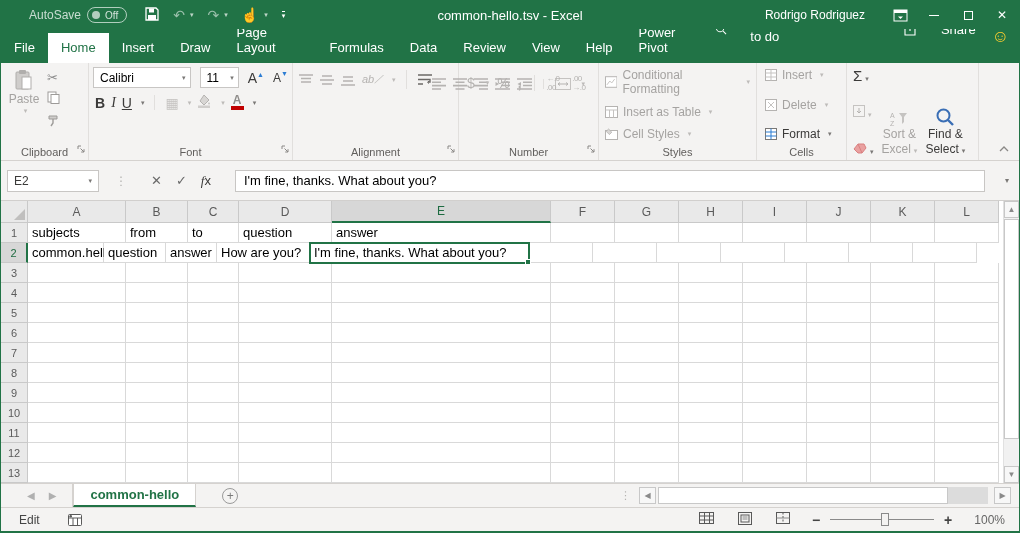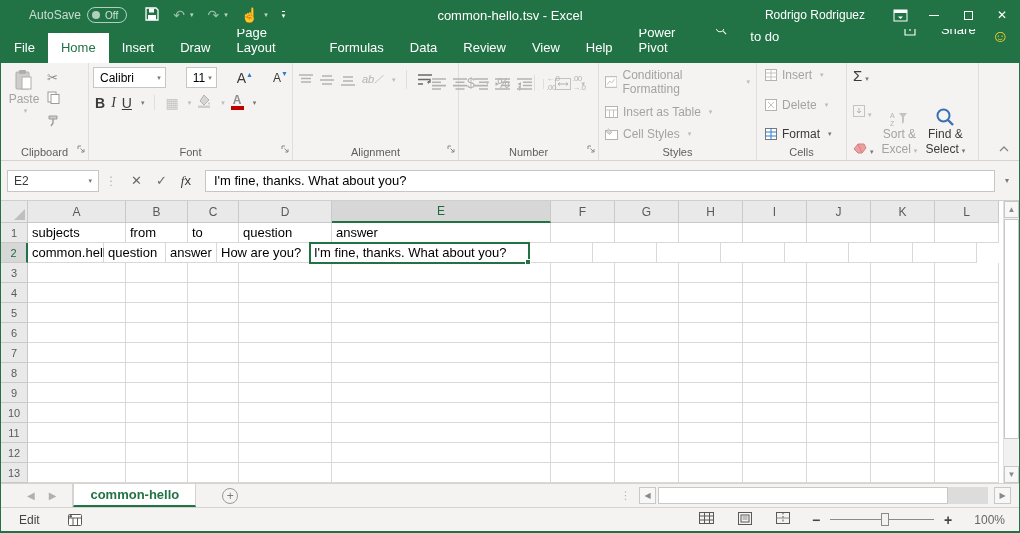--- a/index.html
+++ b/index.html
@@ -42,39 +42,39 @@
   .dark-t{ color:#3b3a39; }
   .car{ font-size:7px; color:#7a7876; margin-left:3px; }
   .car.dis{ color:#bdbbb9; }
   .rowicons{ display:flex; align-items:center; gap:2px; }
   .sep-v{ width:1px; background:#e1dfdd; align-self:stretch; margin:1px 4px; }
 
   .paste{ width:46px; display:flex; flex-direction:column; align-items:center; font-size:12px; color:#a5a3a1; gap:1px; padding-top:2px; }
   .clip-col{ display:flex; flex-direction:column; gap:5px; padding-top:3px; }
   .combo{ background:#fff; border:1px solid #c8c6c4; height:21px; display:flex; align-items:center; padding:0 2px 0 6px; font-size:12px; }
   .combo .car{ margin-left:auto; padding-right:2px; }
-  .fontrow{ display:flex; align-items:center; gap:20px; padding:0 4px; }
+  .fontrow{ display:flex; align-items:center; gap:9px; padding:0 4px; }
   .fmtrow{ display:flex; align-items:center; gap:6px; padding:2px 6px; margin-top:4px; font-size:14px; }
   .btn-b{ font-weight:bold; color:#3b3a39; }
   .btn-i{ font-style:italic; font-family:"Liberation Serif",serif; color:#3b3a39; }
   .btn-u{ text-decoration:underline; color:#3b3a39; }
   .grow-a{ font-size:14px; color:#3b3a39; position:relative; }
   .grow-a .tri{ font-size:7px; color:#2b7cd3; position:relative; top:-6px; }
   .acolor{ display:flex; flex-direction:column; align-items:center; line-height:11px; }
   .acolor .bar{ width:13px; height:4px; }
   .styles-list{ display:flex; flex-direction:column; justify-content:space-between; padding:1px 6px 2px; }
   .stitem{ display:flex; align-items:center; gap:5px; font-size:12px; }
   .cells-list{ display:flex; flex-direction:column; justify-content:space-between; padding:1px 8px 2px; }
   .edit-grid{ display:flex; gap:8px; padding:0 6px; }
   .edit-stack{ display:flex; flex-direction:column; justify-content:space-between; padding-bottom:2px; }
   .two-line{ display:flex; flex-direction:column; align-items:center; font-size:12px; line-height:15px; justify-content:flex-end; padding-bottom:2px; }
   .collapse-area{ flex:1; position:relative; }
 
   
-  .formularow{ height:40px; background:#f4f3f2; border-bottom:1px solid #d1cfcd; display:flex; align-items:center; padding:0 6px; gap:6px; flex:0 0 auto; }
+  .formularow{ height:40px; background:#f4f3f2; border-bottom:1px solid #d1cfcd; display:flex; align-items:center; padding:0 6px; gap:16px; flex:0 0 auto; }
   .namebox{ width:92px; height:22px; background:#fff; border:1px solid #c8c6c4; display:flex; align-items:center; padding:0 6px; font-size:12px; color:#3b3a39; }
   .namebox .car{ margin-left:auto; }
   .vdots{ color:#b5b3b1; font-size:12px; letter-spacing:0; }
   .fbtns{ display:flex; align-items:center; gap:14px; padding:0 8px; color:#696969; font-size:13px; }
   .fx{ font-size:13px; color:#3b3a39; }
   .fx i{ font-family:"Liberation Serif",serif; }
   .finput{ flex:1; height:22px; background:#fff; border:1px solid #c8c6c4; display:flex; align-items:center; padding:0 8px; font-size:13px; color:#000; }
   .fexpand{ font-size:8px; color:#7a7876; padding:0 4px; }
 
   

